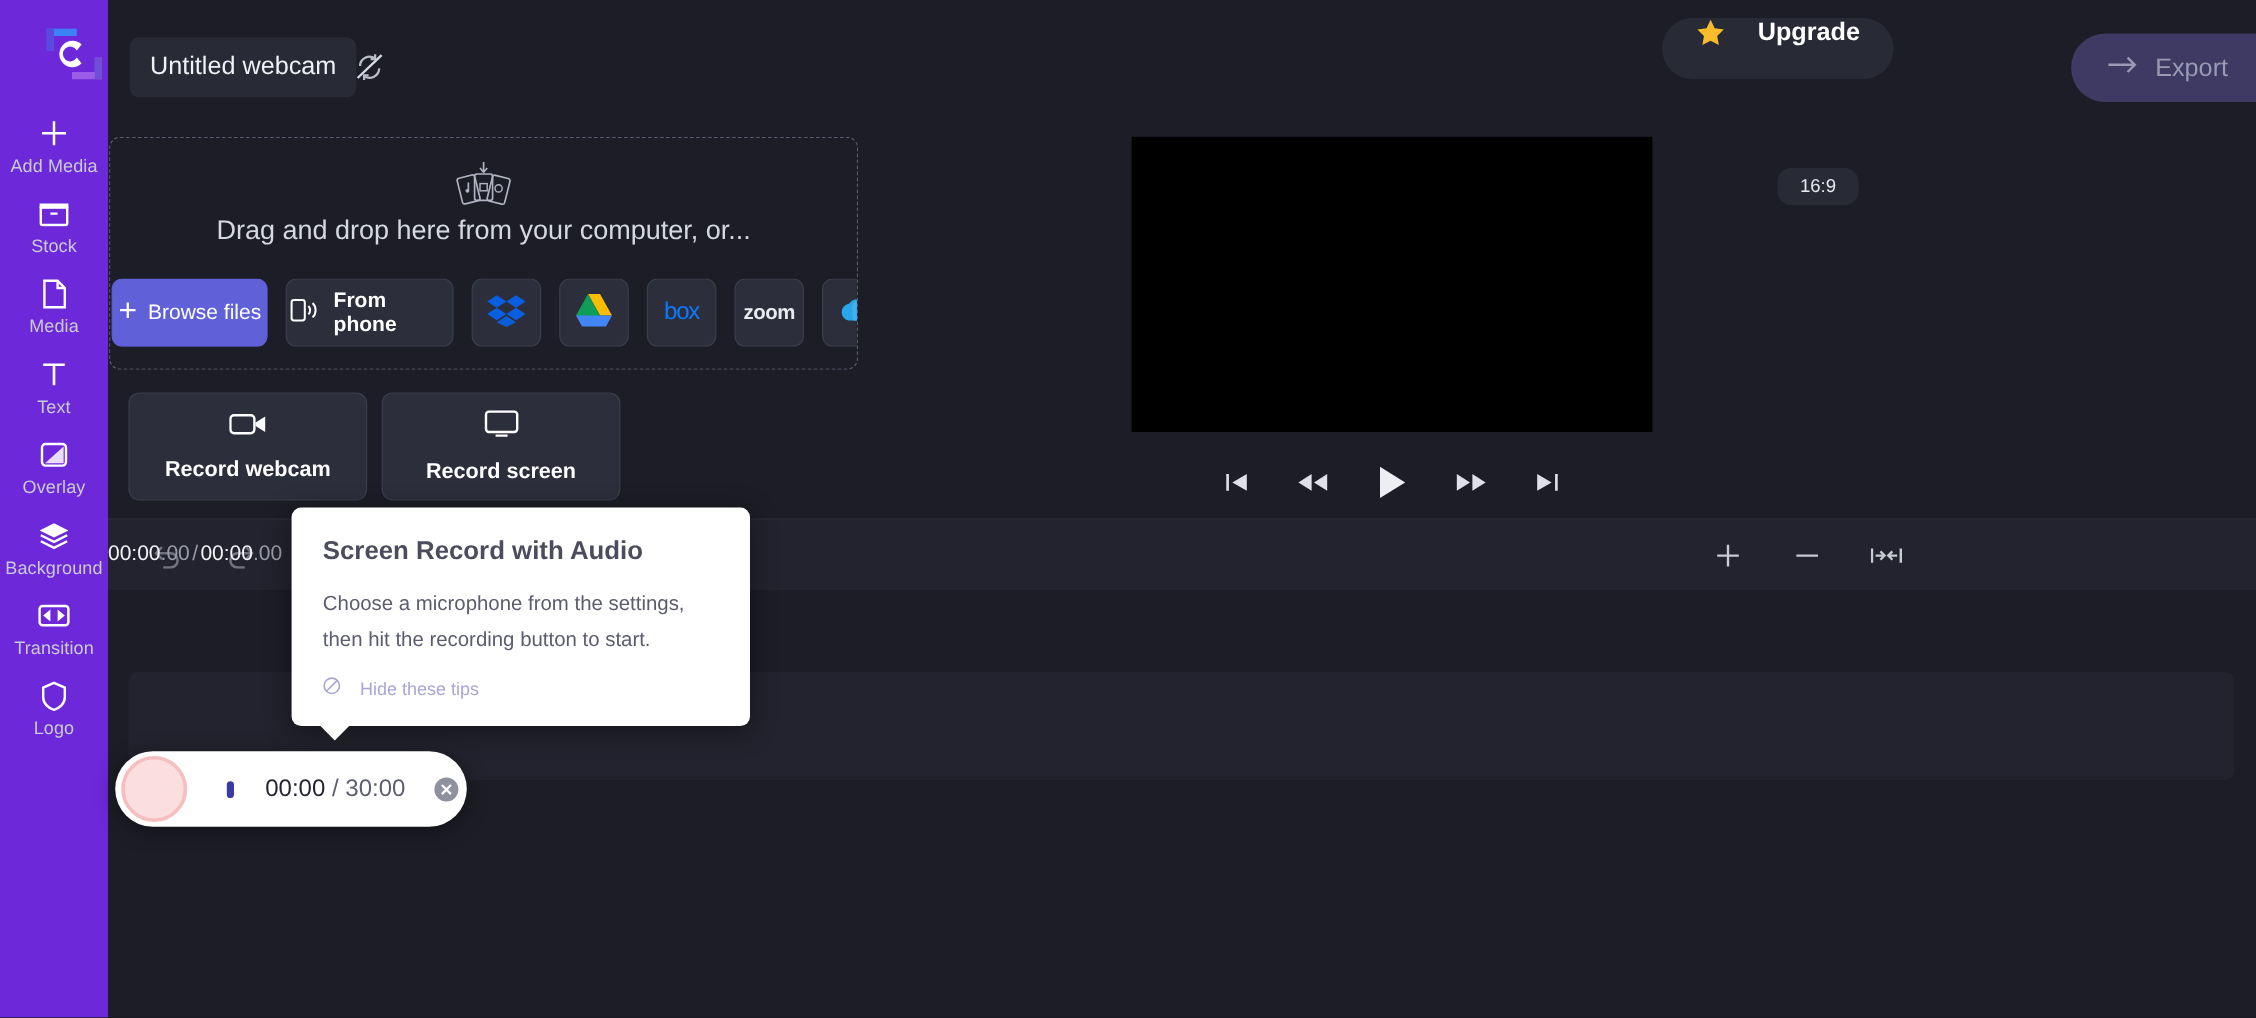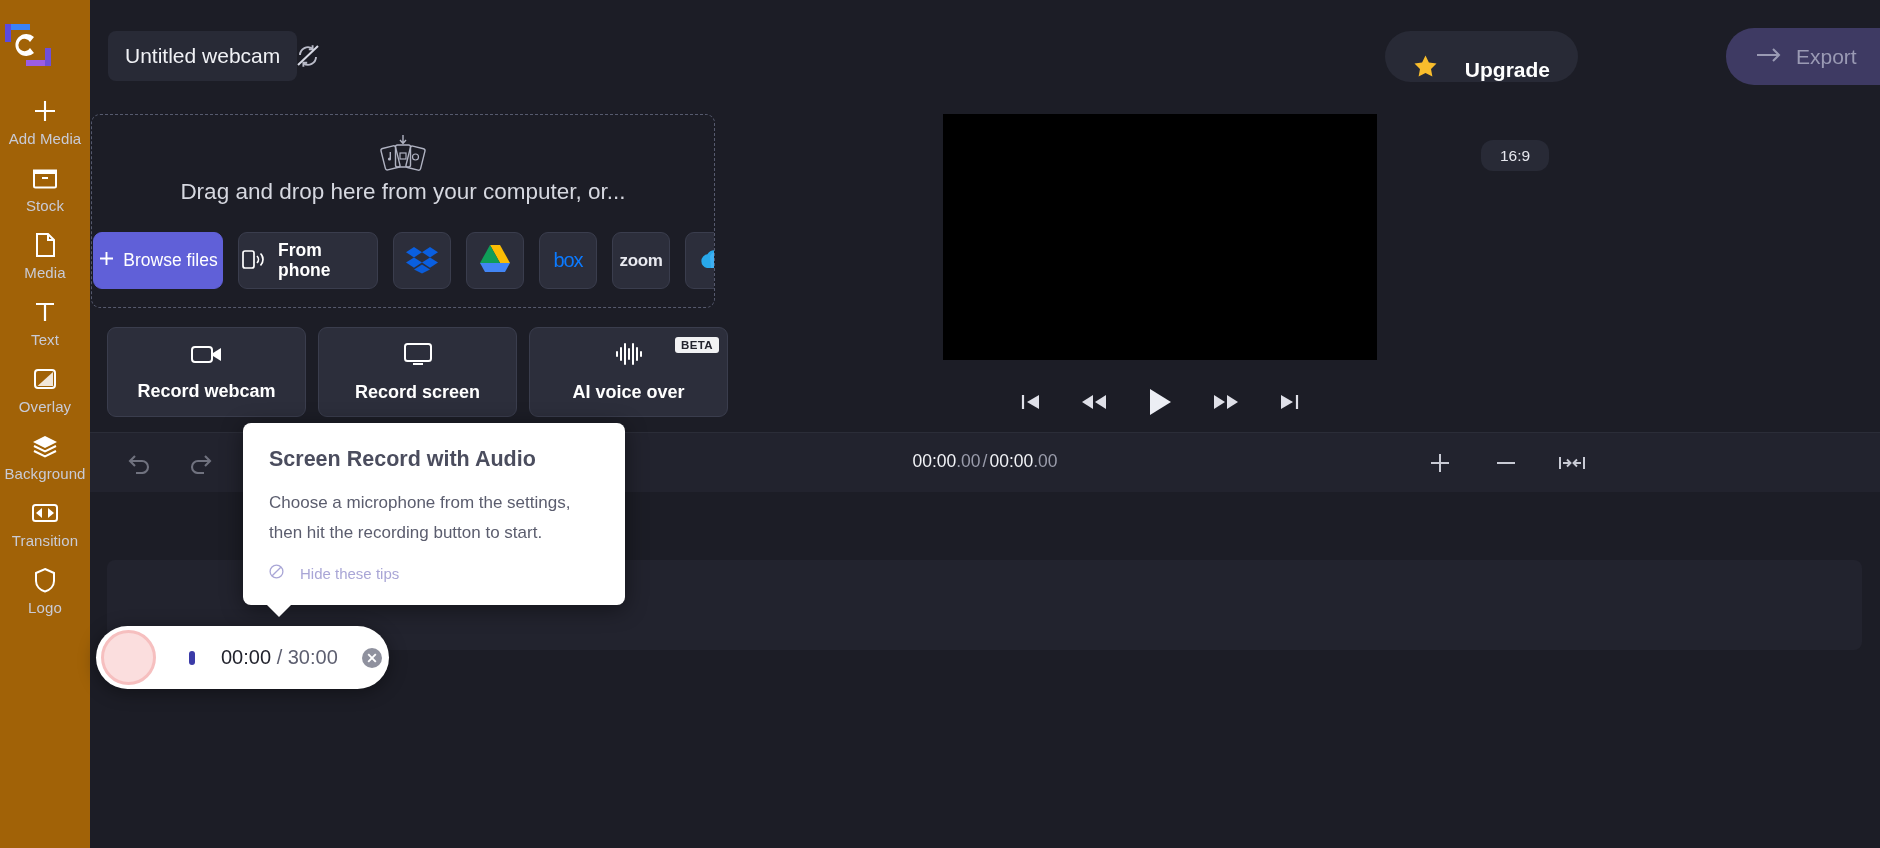--- a/index.html
+++ b/index.html
@@ -7,22 +7,22 @@
     width: 1880px; height: 848px;
     background: #1c1d26;
     font-family: "Liberation Sans", sans-serif;
     overflow: hidden;
   }
   #app { position: relative; width: 1880px; height: 848px; background: #1c1d26; }
 
   
   #rail {
     position: absolute; left: 0; top: 0; width: 90px; height: 848px;
-    background: #a16207;
-    display: flex; flex-direction: column; align-items: flex-start;
+    background: #6d28d9;
+    display: flex; flex-direction: column; align-items: flex-end;
   }
   #logo { margin-top: 16px; width: 56px; height: 58px; position: relative; }
   .rail-item {
     width: 90px; margin-top: 16px;
     display: flex; flex-direction: column; align-items: center; gap: 4px;
     cursor: pointer;
   }
   .rail-item .ri-icon {
     height: 30px; display: flex; align-items: center; justify-content: center;
     color: #ffffff;
@@ -40,23 +40,23 @@
   }
   #project-chip {
     position: absolute; left: 18px; top: 31px; height: 50px;
     background: #282a36; border-radius: 8px;
     display: flex; align-items: center; padding: 0 17px;
   }
   #project-title { font-size: 21px; color: #f0f1f5; font-weight: 400; }
   #sync-icon { position: absolute; left: 205px; top: 43px; width: 26px; height: 26px; cursor: pointer; }
 
   #upgrade-btn {
-    position: absolute; right: 302px; top: 31px; height: 51px;
+    position: absolute; right: 302px; top: 15px; height: 51px;
     background: #282a36; border-radius: 26px;
-    display: flex; align-items: flex-end; gap: 27px; padding: 0 28px;
+    display: flex; align-items: flex-start; gap: 27px; padding: 0 28px;
     cursor: pointer;
   }
   #upgrade-label { font-size: 21px; color: #ffffff; font-weight: 700; }
   #export-btn {
     position: absolute; right: -1px; top: 28px; height: 57px; width: 155px;
     background: #3e3a63; border-radius: 28px 0 0 28px;
     display: flex; align-items: center; gap: 14px; padding-left: 30px;
     cursor: pointer;
   }
   #export-label { font-size: 21px; color: #9a9ab4; font-weight: 400; }
@@ -132,21 +132,21 @@
 
   
   #tl-toolbar {
     position: absolute; left: 90px; top: 432px; width: 1790px; height: 60px;
     background: #22232e; border-top: 1px solid #2b2d38;
   }
   #undo-btn  { position: absolute; left: 30px;  top: 12px; width: 40px; height: 36px;
                display:flex; align-items:center; justify-content:center; cursor: pointer; }
   #redo-btn  { position: absolute; left: 90px;  top: 12px; width: 40px; height: 36px;
                display:flex; align-items:center; justify-content:center; cursor: pointer; }
-  #timecode  { position: absolute; left: 0; right: 0; top: 18px; text-align: center;
+  #timecode  { position: absolute; left: 0; right: 0; top: 18px; text-align: left;
                font-size: 17.5px; color: #f2f3f7; }
   #timecode .dim { color: #9a9cab; }
   #timecode .sep { color: #9a9cab; padding: 0 2px; }
   #zoom-in   { position: absolute; right: 420px; top: 10px; width: 40px; height: 40px;
                display:flex; align-items:center; justify-content:center; cursor: pointer; }
   #zoom-out  { position: absolute; right: 354px; top: 10px; width: 40px; height: 40px;
                display:flex; align-items:center; justify-content:center; cursor: pointer; }
   #zoom-fit  { position: absolute; right: 288px; top: 10px; width: 40px; height: 40px;
                display:flex; align-items:center; justify-content:center; cursor: pointer; }
 
@@ -435,37 +435,20 @@
     <div class="rec-card">
       <span>
         <svg width="30" height="24" viewBox="0 0 30 24">
           <rect x="2" y="2" width="26" height="17" rx="2.5" fill="none" stroke="#fff" stroke-width="2"></rect>
           <path d="M10 22 L20 22" stroke="#fff" stroke-width="2"></path>
         </svg>
       </span>
       <span class="rc-label">Record screen</span>
     </div>
 
-    <div class="rec-card">
-      <span class="beta-badge">BETA</span>
-      <span>
-        <svg width="28" height="24" viewBox="0 0 28 24">
-          <g stroke="#fff" stroke-width="2" stroke-linecap="round">
-            <path d="M2 10 L2 14"></path>
-              <path d="M6 6 L6 18"></path>
-              <path d="M10 2 L10 22"></path>
-            <path d="M14 7 L14 17"></path>
-              <path d="M18 2 L18 22"></path>
-              <path d="M22 6 L22 18"></path>
-            <path d="M26 10 L26 14"></path>
-          </g>
-        </svg>
-      </span>
-      <span class="rc-label">AI voice over</span>
-    </div>
   </div>
 
   <div id="preview-stage"></div>
 
   <div id="aspect-chip">16:9</div>
 
   <div id="playbar">
     <span class="pb-btn">
       <svg width="22" height="20" viewBox="0 0 22 20">
         <path d="M3 3 L3 17" stroke="#dfe0e8" stroke-width="2.2"></path>

